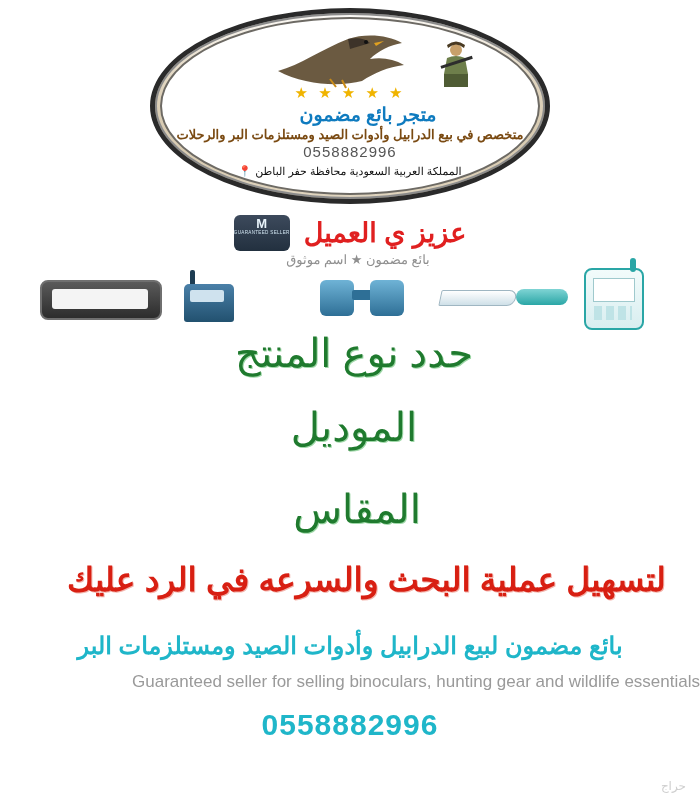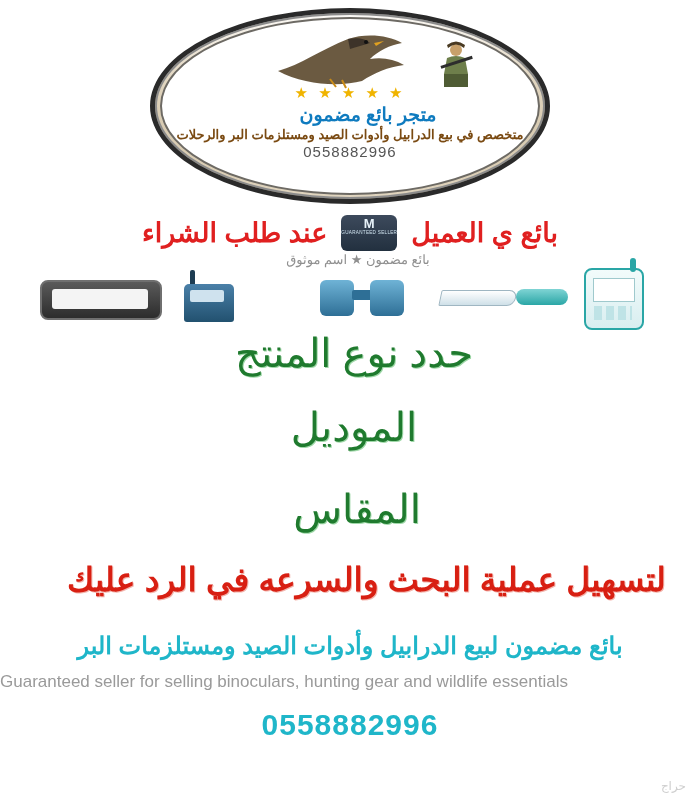--- a/index.html
+++ b/index.html
@@ -307,21 +307,21 @@
     text-align: center;
     direction: rtl;
     color: #1fb6c9;
     font-size: 24px;
     font-weight: bold;
   }
   .foot-en {
     position: absolute;
     top: 672px;
     left: 0; right: 0;
-    text-align: left;
+    text-align: right;
     color: #9a9a9a;
     font-size: 17px;
   }
   .foot-phone {
     position: absolute;
     top: 708px;
     left: 0; right: 0;
     text-align: center;
     color: #1fb6c9;
     font-size: 30px;
@@ -361,30 +361,33 @@
         <path d="M11 17 q9 -4 18 0 l3 16 q-12 5 -24 0 Z" fill="#6e7f4b"></path>
         <rect x="8" y="33" width="24" height="13" fill="#4f5c34"></rect>
         <rect x="4" y="20" width="33" height="3" fill="#2d2d2d" transform="rotate(-18 20 21)"></rect>
       </svg>
     </div>
 
     <div class="stars">★ ★ ★ ★ ★</div>
     <div class="shop-title">متجر بائع مضمون</div>
     <div class="shop-sub">متخصص في بيع الدرابيل وأدوات الصيد ومستلزمات البر والرحلات</div>
     <div class="shop-phone">0558882996</div>
+    <div class="shop-loc">
+      <span>المملكة العربية السعودية محافظة حفر الباطن</span>
+      <span class="pin">📍</span>
+    </div>
   </div>
 </div>
 
 <div class="red-row">
-  <div class="red-text">بائع ي العميل</div>
+  <div class="red-text">عزيز ي العميل</div>
   <div class="seal">
     <span class="m">M</span>
     <span class="sl">GUARANTEED SELLER</span>
   </div>
-  <div class="red-text">عند طلب الشراء</div>
 </div>
 
 <div class="gray-line">بائع مضمون ★ اسم موثوق</div>
 
 <div class="strip">
   <div class="item rangefinder">
     <div class="rf-dot"></div>
   </div>
 
   <div class="item radio">

